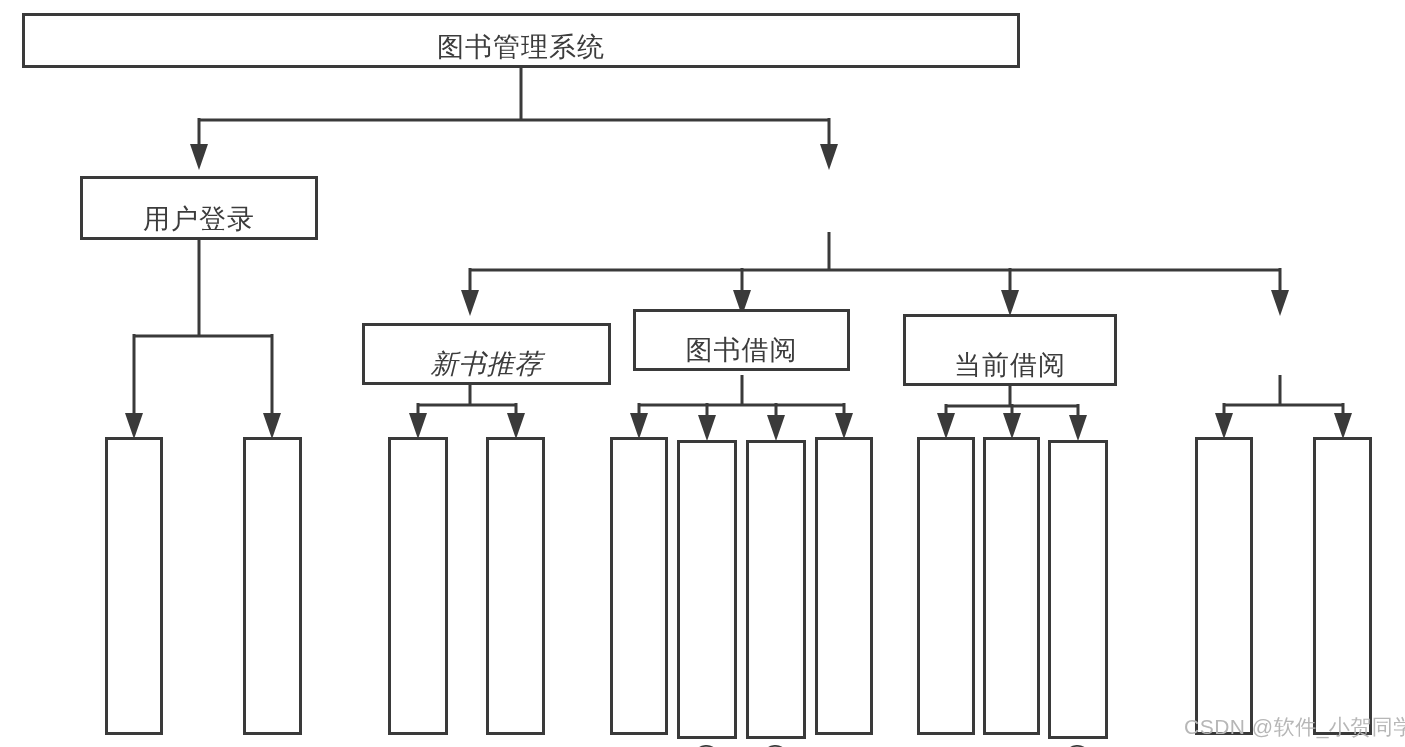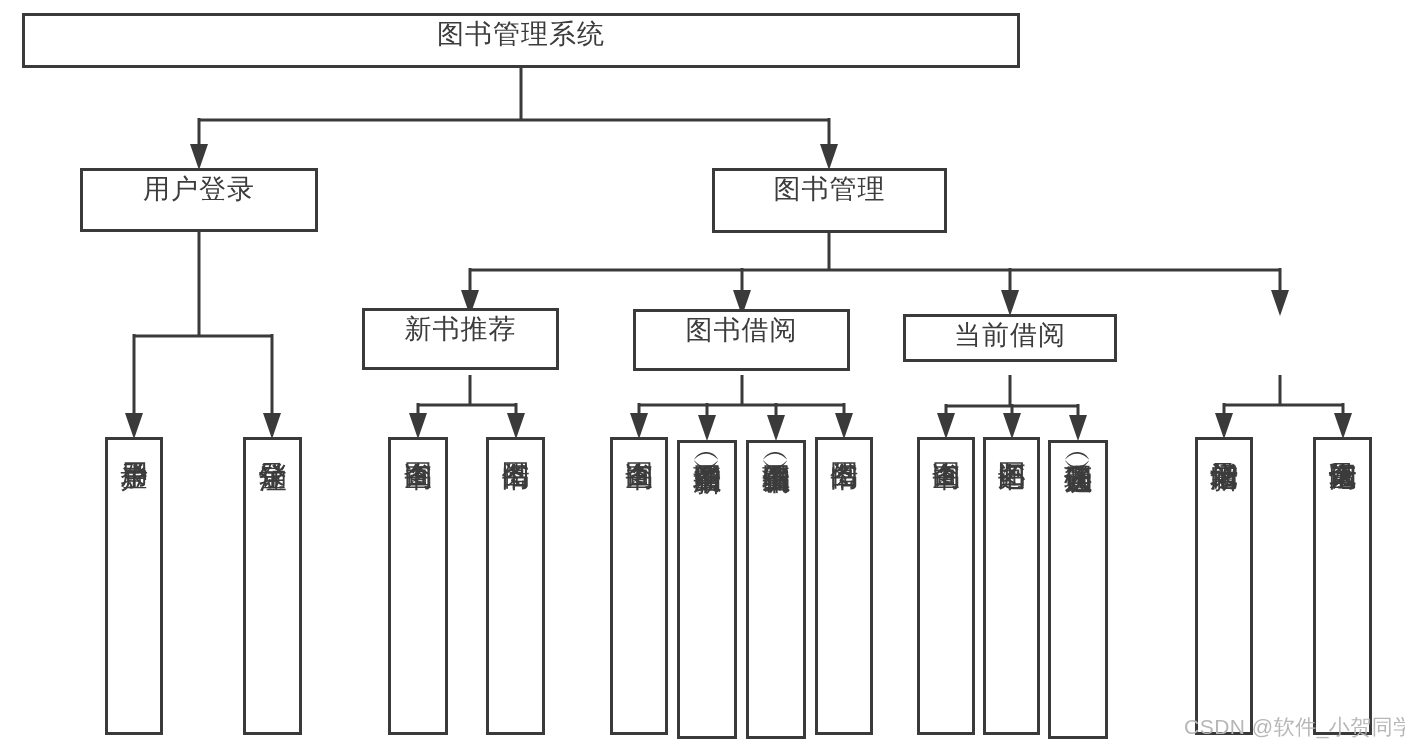--- a/index.html
+++ b/index.html
@@ -11,39 +11,39 @@
     color:#383838;
     overflow:hidden;
   }
   #wires{position:absolute;left:0;top:0;z-index:0;}
   .node{
     position:absolute;
     box-sizing:border-box;
     border:3px solid #3a3a3a;
     background:#fff;
     display:flex;
-    align-items:flex-start;
+    align-items:flex-end;
     justify-content:center;
     z-index:1;
     color:#3c3c3c;
   }
   .hlabel{font-size:27px;letter-spacing:1px;white-space:nowrap;}
   .vbox .vlabel{
     writing-mode:vertical-rl;
     font-size:28px;
     line-height:1.06;
     white-space:nowrap;
   }
   
   .n-root      {left:22px;  top:13px;  width:998px; height:55px;}
-  .n-userlogin {left:80px;  top:168px; width:238px; height:64px;}
+  .n-userlogin {left:80px;  top:176px; width:238px; height:64px;}
   .n-bookmgmt  {left:712px; top:168px; width:235px; height:65px;}
-  .n-recommend {left:362px; top:308px; width:197px; height:62px;}
+  .n-recommend {left:362px; top:323px; width:249px; height:62px;font-style:italic;}
   .n-borrow    {left:633px; top:309px; width:217px; height:62px;}
-  .n-current   {left:903px; top:314px; width:214px; height:48px;}
+  .n-current   {left:903px; top:314px; width:214px; height:72px;}
   .n-records   {left:1173px;top:314px; width:214px; height:62px;}
   .lf-userlogin{left:105px; top:437px; width:58px;  height:298px;}
   .lf-logout   {left:243px; top:437px; width:59px;  height:298px;}
   .lf-rec-q    {left:388px; top:437px; width:60px;  height:298px;}
   .lf-rec-b    {left:486px; top:437px; width:59px;  height:298px;}
   .lf-bb-q     {left:610px; top:437px; width:58px;  height:298px;}
   .lf-bb-add   {left:677px; top:440px; width:60px;  height:299px;}
   .lf-bb-edit  {left:746px; top:440px; width:60px;  height:299px;}
   .lf-bb-b     {left:815px; top:437px; width:58px;  height:298px;}
   .lf-cb-q     {left:917px; top:437px; width:58px;  height:298px;}
@@ -116,23 +116,20 @@
     </g>
   </svg>
 
   <div class="node n-root">
     <span class="hlabel">图书管理系统</span>
   </div>
 
   <div class="node n-userlogin">
     <span class="hlabel">用户登录</span>
   </div>
-  <div class="node n-bookmgmt">
-    <span class="hlabel">图书管理</span>
-  </div>
 
   <div class="node n-recommend">
     <span class="hlabel">新书推荐</span>
   </div>
   <div class="node n-borrow">
     <span class="hlabel">图书借阅</span>
   </div>
   <div class="node n-current">
     <span class="hlabel">当前借阅</span>
   </div>

